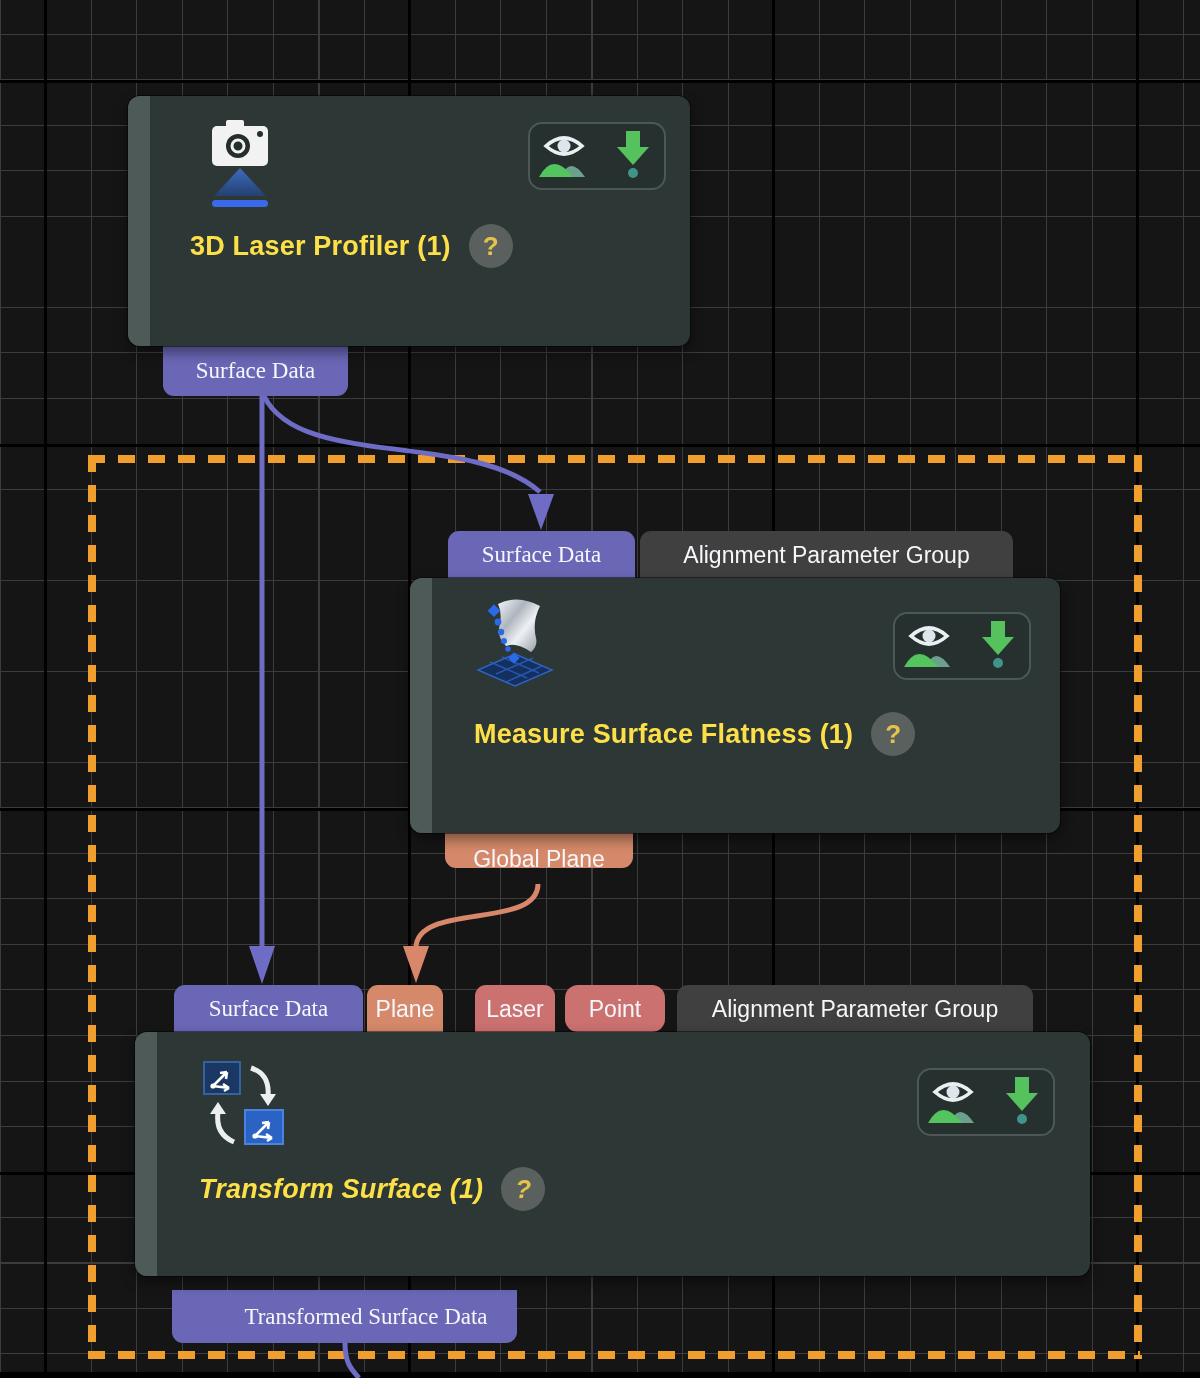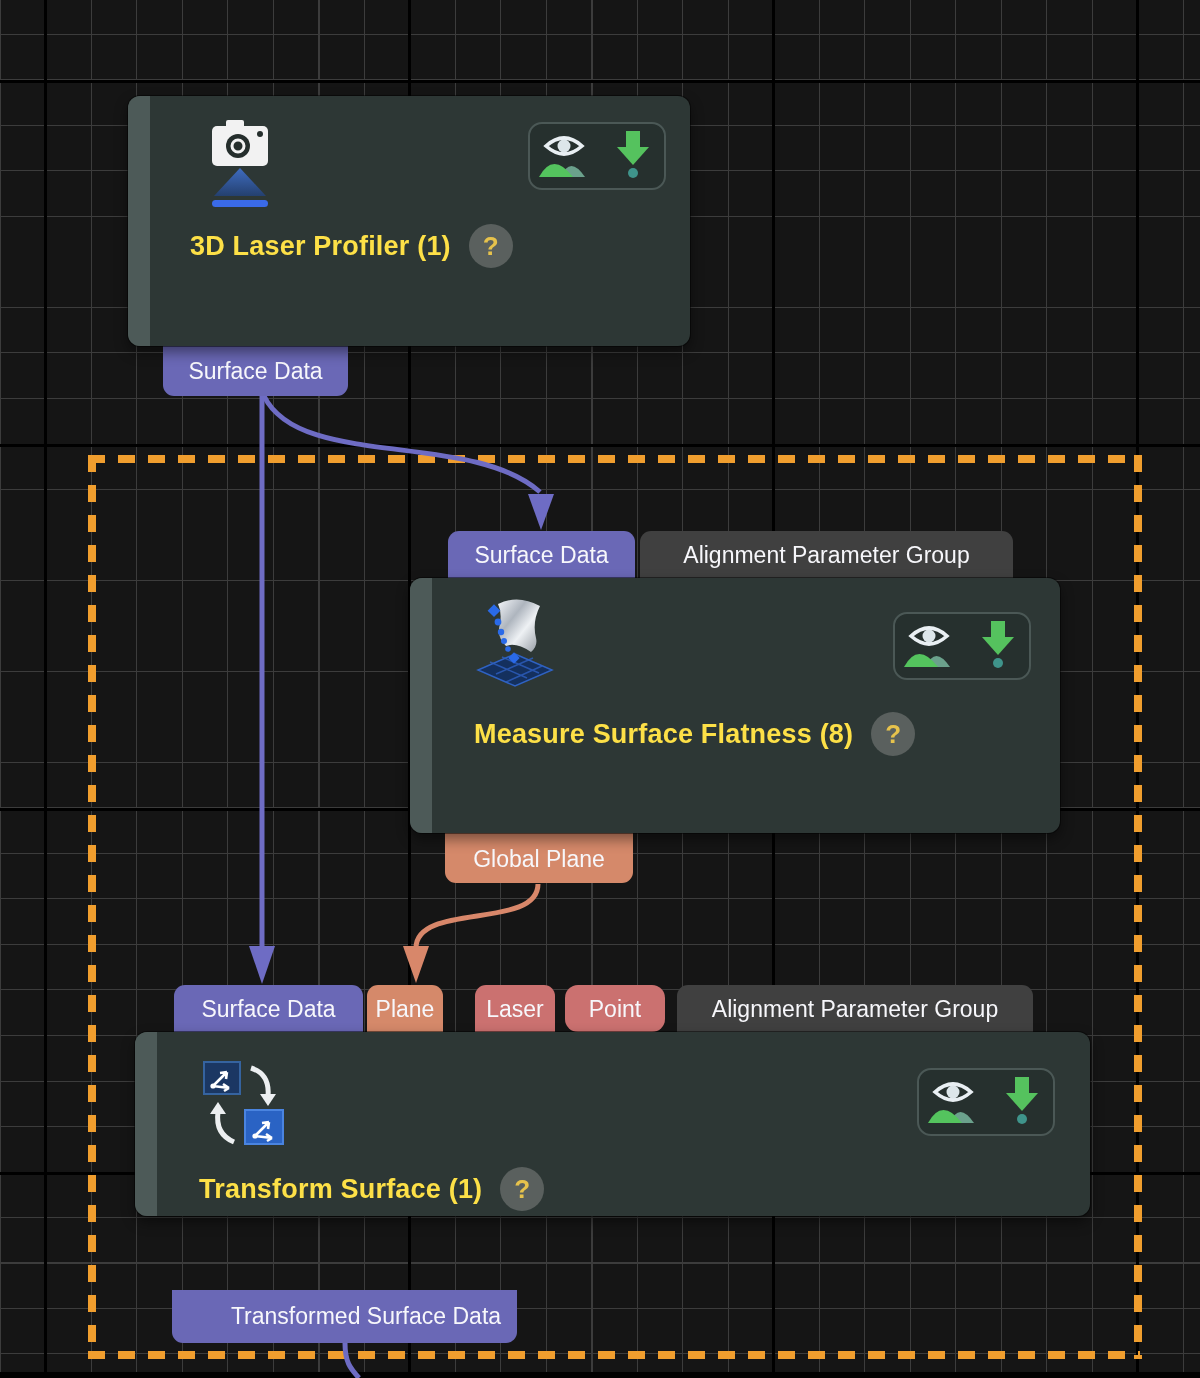--- a/index.html
+++ b/index.html
@@ -28,21 +28,21 @@
         justify-content:center;gap:22px;box-sizing:border-box;}
   .title-row{position:absolute;display:flex;align-items:center;gap:18px;}
   .node-title{color:#fde047;font-size:27px;font-weight:700;letter-spacing:.2px;white-space:nowrap;}
   .help-badge{width:44px;height:44px;border-radius:50%;background:#5a605e;color:#e6c24c;
         font-size:26px;font-weight:700;text-align:center;line-height:44px;flex:0 0 auto;}
   
   .tab{position:absolute;color:#f7f7fb;font-size:23px;text-align:center;white-space:nowrap;
        box-sizing:border-box;}
   .tab-in{border-radius:11px 11px 0 0;height:47px;line-height:48px;}
   .tab-out{border-radius:0 0 11px 11px;}
-  .c-surface{background:#6a68b6;}
+  .c-surface{background:#6a68b6;font-family:Liberation Serif, serif;}
   .c-align{background:#404040;}
   .c-plane{background:#d5896a;}
   .c-linept{background:#cb7170;}
   .wires{position:absolute;left:0;top:0;}
 </style>
 </head>
 <body>
 
 <div class="canvas">
   <div class="grid"></div>
@@ -102,21 +102,21 @@
       </div>
     </div>
     <div class="title-row" style="left:62px;top:128px;">
       <span class="node-title">3D Laser Profiler (1)</span>
       <span class="help-badge">?</span>
     </div>
   </div>
 
   <div class="tab tab-in c-surface" style="left:448px;top:531px;width:187px;">Surface Data</div>
   <div class="tab tab-in c-align" style="left:640px;top:531px;width:373px;">Alignment Parameter Group</div>
-  <div class="tab tab-out c-plane" style="left:445px;top:833px;width:188px;height:50px;line-height:53px;">Global Plane</div>
+  <div class="tab tab-out c-plane" style="left:445px;top:833px;width:188px;height:35px;line-height:53px;">Global Plane</div>
 
   <div class="node" style="left:410px;top:578px;width:650px;height:255px;">
     <div class="strip"></div>
     <svg width="82" height="96" viewBox="0 0 82 96" style="position:absolute;left:64px;top:16px;">
       <defs>
         <linearGradient id="metal" x1="0" y1="0" x2="1" y2="1">
           <stop offset="0" stop-color="#f5f7fa"></stop>
             <stop offset="0.35" stop-color="#aeb5be"></stop>
           <stop offset="0.6" stop-color="#eef1f4"></stop>
             <stop offset="1" stop-color="#8f969e"></stop>
@@ -143,33 +143,33 @@
       </div>
       <div>
         <svg width="48" height="50" viewBox="0 0 48 50">
           <rect x="17" y="2" width="14" height="16" fill="#55c25e"></rect>
           <polygon points="8,18 40,18 24,36" fill="#55c25e"></polygon>
           <circle cx="24" cy="44" r="5" fill="#3f948b"></circle>
         </svg>
       </div>
     </div>
     <div class="title-row" style="left:64px;top:134px;">
-      <span class="node-title">Measure Surface Flatness (8)</span>
+      <span class="node-title">Measure Surface Flatness (1)</span>
       <span class="help-badge">?</span>
     </div>
   </div>
 
   <div class="tab tab-in c-surface" style="left:174px;top:985px;width:189px;">Surface Data</div>
   <div class="tab tab-in c-plane" style="left:367px;top:985px;width:76px;">Plane</div>
   <div class="tab tab-in c-linept" style="left:475px;top:985px;width:80px;">Laser</div>
   <div class="tab tab-in c-linept" style="left:565px;top:985px;width:100px;border-radius:13px;">Point</div>
   <div class="tab tab-in c-align" style="left:677px;top:985px;width:356px;">Alignment Parameter Group</div>
   <div class="tab tab-out c-surface" style="left:172px;top:1290px;width:345px;height:53px;line-height:53px;padding-left:43px;">Transformed Surface Data</div>
 
-  <div class="node" style="left:135px;top:1032px;width:955px;height:184px;">
+  <div class="node" style="left:135px;top:1032px;width:955px;height:244px;font-style:italic;">
     <div class="strip"></div>
     <svg width="90" height="92" viewBox="0 0 90 92" style="position:absolute;left:63px;top:26px;">
       <rect x="6" y="4" width="36" height="32" fill="#1b3763" stroke="#35639f" stroke-width="2"></rect>
       <circle cx="15" cy="28" r="2.6" fill="#fff"></circle>
       <path d="M15,28 L29,14 M29,14 l-7,1 M29,14 l-1,7 M15,28 L31,30 M31,30 l-6,-4 M31,30 l-5,3" stroke="#fff" stroke-width="2.6" fill="none"></path>
       <rect x="47" y="52" width="38" height="34" fill="#2a63c4" stroke="#4a84e0" stroke-width="2"></rect>
       <circle cx="57" cy="78" r="2.6" fill="#fff"></circle>
       <path d="M57,78 L71,64 M71,64 l-7,1 M71,64 l-1,7 M57,78 L74,80 M74,80 l-6,-4 M74,80 l-5,3" stroke="#fff" stroke-width="2.6" fill="none"></path>
       <path d="M53,10 Q72,16 70,38" stroke="#eceff1" stroke-width="5" fill="none"></path>
       <polygon points="62,36 78,36 70,48" fill="#eceff1"></polygon>

